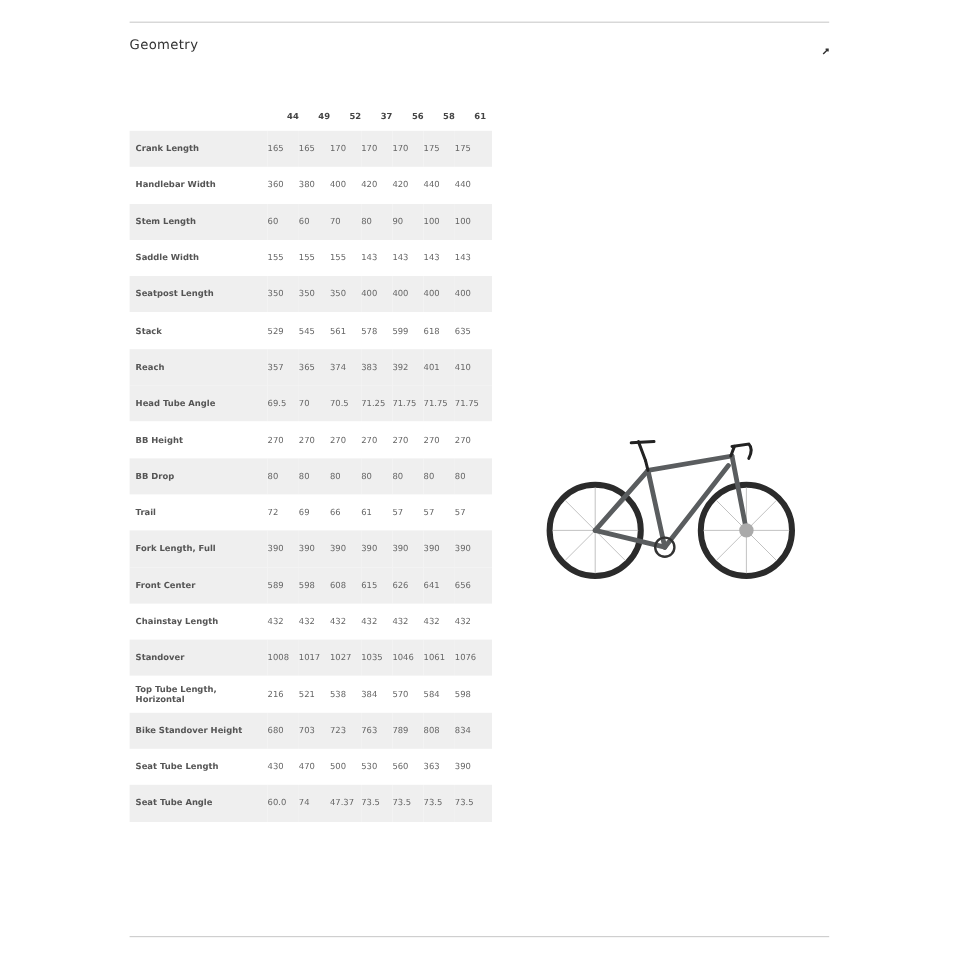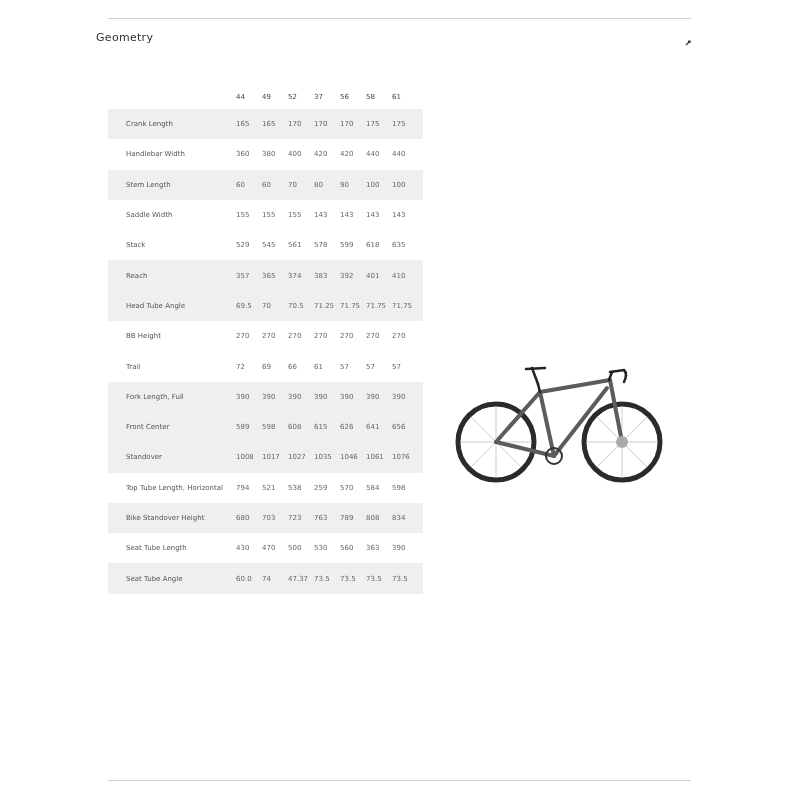--- a/index.html
+++ b/index.html
@@ -1,25 +1,25 @@
 <!DOCTYPE html>
 <html><head>
 <meta charset="utf-8">
 <style>
   html,body{margin:0;padding:0;background:#ffffff;}
   body{width:800px;height:800px;position:relative;overflow:hidden;font-family:"DejaVu Sans",sans-serif;color:#333;}
   .rule{position:absolute;left:108px;width:583px;height:1px;background:#cfcfcf;}
   .rule.top{top:18px;}
   .rule.bottom{top:780px;}
-  .title{position:absolute;left:96px;top:31px;font-size:11px;color:#333;letter-spacing:0.3px;}
+  .title{position:absolute;left:108px;top:31px;font-size:11px;color:#333;letter-spacing:0.3px;}
   .collapse{position:absolute;left:684px;top:33px;width:10px;height:10px;cursor:pointer;}
   table{position:absolute;left:108px;top:84px;border-collapse:collapse;font-size:7px;}
-  th{font-weight:normal;height:25px;color:#444;text-align:left;padding:0;font-size:7px;}
+  th{font-weight:bold;height:25px;color:#444;text-align:right;padding:0;font-size:7px;}
   td{height:30.3px;padding:0;color:#666;}
-  td.label{width:110px;padding-left:18px;font-weight:normal;color:#555;font-size:7px;}
+  td.label{width:110px;padding-left:5px;font-weight:bold;color:#555;font-size:7px;}
   td.v, th.v{width:26px;}
   tr.shaded td{background:#efefef;}
   td.pad{width:5px;}
   .bike{position:absolute;left:452px;top:360px;width:214px;height:130px;}
 </style>
 </head>
 <body>
 
 <div class="rule top"></div>
 <div class="title">Geometry</div>
@@ -81,20 +81,31 @@
         <td class="label">Saddle Width</td>
         <td class="v">155</td>
         <td class="v">155</td>
         <td class="v">155</td>
         <td class="v">143</td>
         <td class="v">143</td>
         <td class="v">143</td>
         <td class="v">143</td>
         <td class="pad"></td>
       </tr>
+      <tr class="shaded">
+        <td class="label">Seatpost Length</td>
+        <td class="v">350</td>
+        <td class="v">350</td>
+        <td class="v">350</td>
+        <td class="v">400</td>
+        <td class="v">400</td>
+        <td class="v">400</td>
+        <td class="v">400</td>
+        <td class="pad"></td>
+      </tr>
       <tr>
         <td class="label">Stack</td>
         <td class="v">529</td>
         <td class="v">545</td>
         <td class="v">561</td>
         <td class="v">578</td>
         <td class="v">599</td>
         <td class="v">618</td>
         <td class="v">635</td>
         <td class="pad"></td>
@@ -125,20 +136,31 @@
         <td class="label">BB Height</td>
         <td class="v">270</td>
         <td class="v">270</td>
         <td class="v">270</td>
         <td class="v">270</td>
         <td class="v">270</td>
         <td class="v">270</td>
         <td class="v">270</td>
         <td class="pad"></td>
       </tr>
+      <tr class="shaded">
+        <td class="label">BB Drop</td>
+        <td class="v">80</td>
+        <td class="v">80</td>
+        <td class="v">80</td>
+        <td class="v">80</td>
+        <td class="v">80</td>
+        <td class="v">80</td>
+        <td class="v">80</td>
+        <td class="pad"></td>
+      </tr>
       <tr>
         <td class="label">Trail</td>
         <td class="v">72</td>
         <td class="v">69</td>
         <td class="v">66</td>
         <td class="v">61</td>
         <td class="v">57</td>
         <td class="v">57</td>
         <td class="v">57</td>
         <td class="pad"></td>
@@ -158,37 +180,48 @@
         <td class="label">Front Center</td>
         <td class="v">589</td>
         <td class="v">598</td>
         <td class="v">608</td>
         <td class="v">615</td>
         <td class="v">626</td>
         <td class="v">641</td>
         <td class="v">656</td>
         <td class="pad"></td>
       </tr>
+      <tr>
+        <td class="label">Chainstay Length</td>
+        <td class="v">432</td>
+        <td class="v">432</td>
+        <td class="v">432</td>
+        <td class="v">432</td>
+        <td class="v">432</td>
+        <td class="v">432</td>
+        <td class="v">432</td>
+        <td class="pad"></td>
+      </tr>
       <tr class="shaded">
         <td class="label">Standover</td>
         <td class="v">1008</td>
         <td class="v">1017</td>
         <td class="v">1027</td>
         <td class="v">1035</td>
         <td class="v">1046</td>
         <td class="v">1061</td>
         <td class="v">1076</td>
         <td class="pad"></td>
       </tr>
       <tr>
         <td class="label">Top Tube Length, Horizontal</td>
-        <td class="v">794</td>
+        <td class="v">216</td>
         <td class="v">521</td>
         <td class="v">538</td>
-        <td class="v">259</td>
+        <td class="v">384</td>
         <td class="v">570</td>
         <td class="v">584</td>
         <td class="v">598</td>
         <td class="pad"></td>
       </tr>
       <tr class="shaded">
         <td class="label">Bike Standover Height</td>
         <td class="v">680</td>
         <td class="v">703</td>
         <td class="v">723</td>

